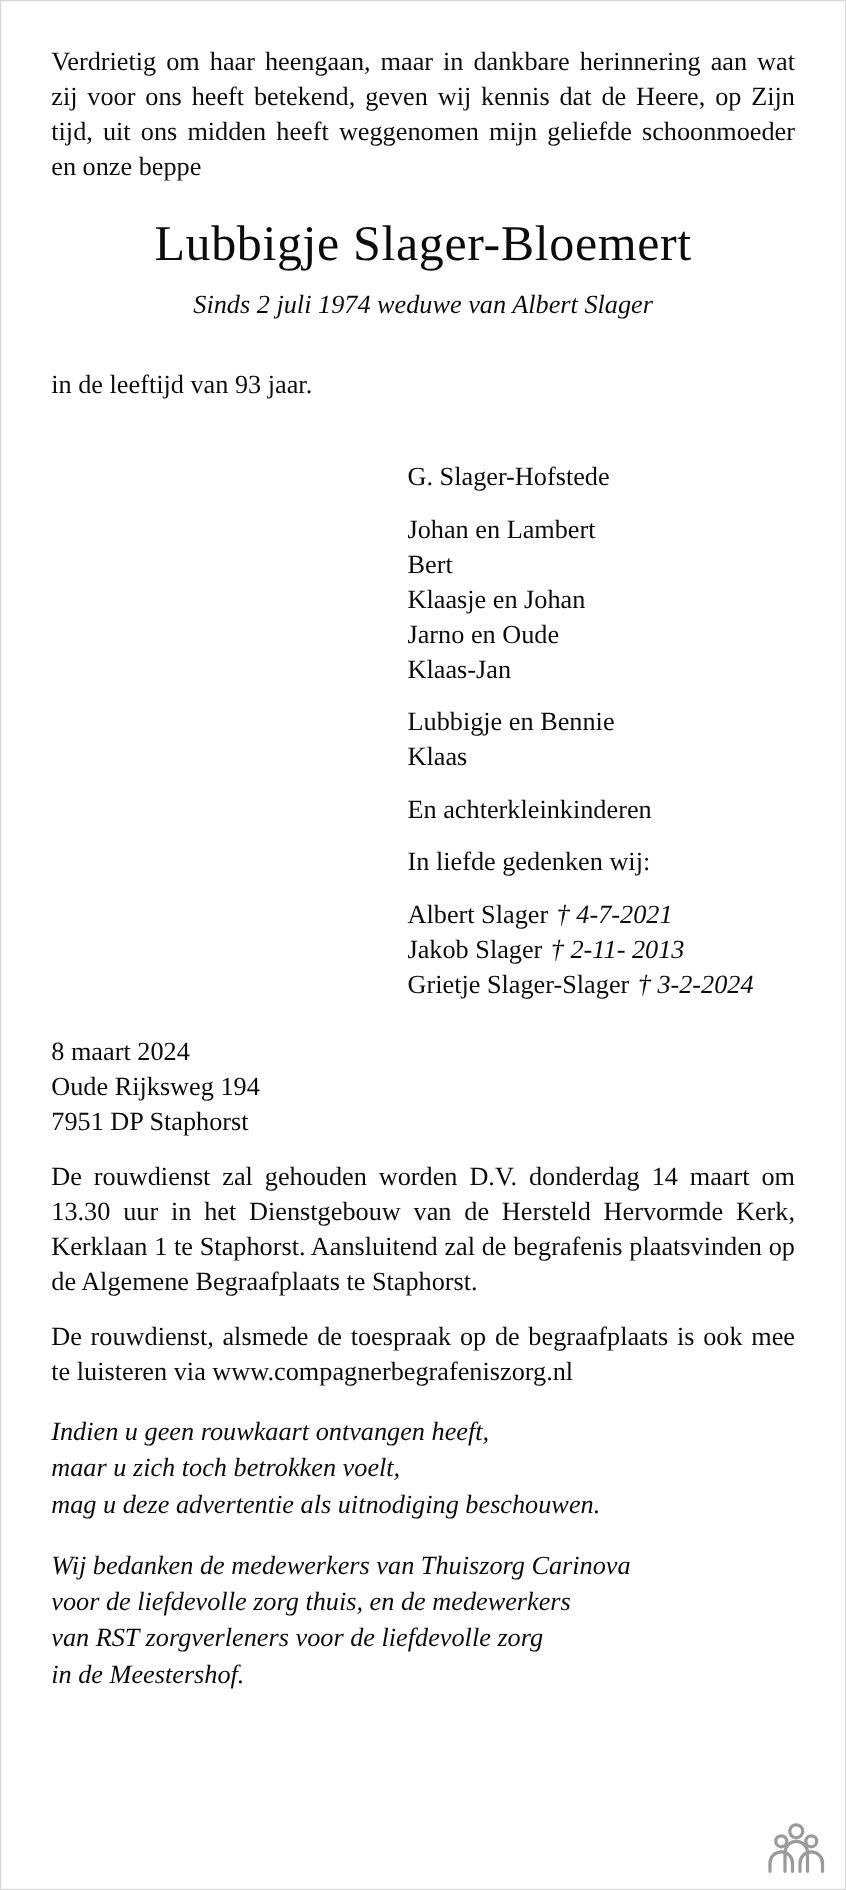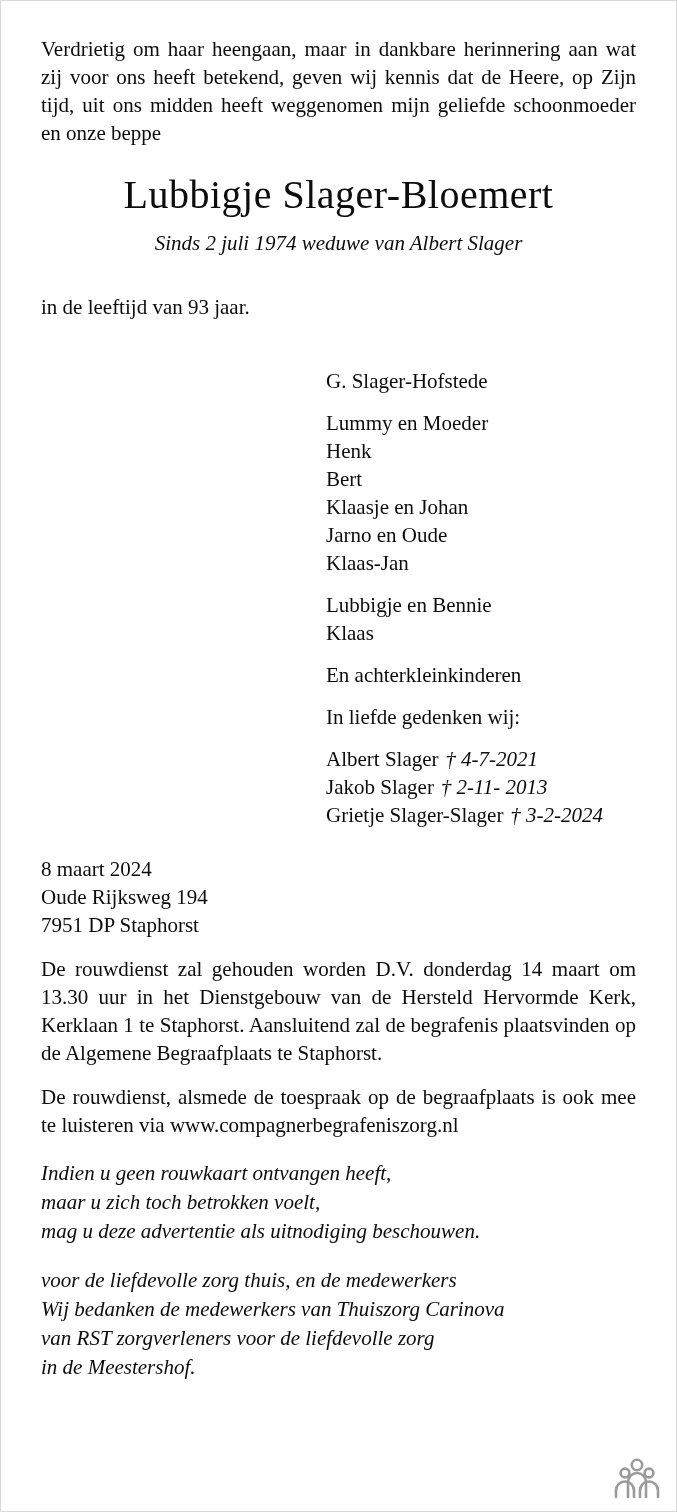--- a/index.html
+++ b/index.html
@@ -66,22 +66,21 @@
 
   <p class="age-line">in de leeftijd van 93 jaar.</p>
 
   <div class="relatives">
 
     <div class="rel-group">
       <div class="rel-line">G. Slager-Hofstede</div>
     </div>
 
     <div class="rel-group">
-      <div class="rel-line">Lummy en Moeder</div>
-      <div class="rel-line">Henk</div>
+      <div class="rel-line">Johan en Lambert</div>
       <div class="rel-line">Bert</div>
       <div class="rel-line">Klaasje en Johan</div>
       <div class="rel-line">Jarno en Oude</div>
       <div class="rel-line">Klaas-Jan</div>
     </div>
 
     <div class="rel-group">
       <div class="rel-line">Lubbigje en Bennie</div>
       <div class="rel-line">Klaas</div>
     </div>
@@ -113,22 +112,22 @@
 
   <p class="body-par justify"><span>De rouwdienst, alsmede de toespraak op de begraafplaats is ook mee te luisteren via </span><span>www.compagnerbegrafeniszorg.nl</span></p>
 
   <div class="centered-block">
     <div>Indien u geen rouwkaart ontvangen heeft,</div>
     <div>maar u zich toch betrokken voelt,</div>
     <div>mag u deze advertentie als uitnodiging beschouwen.</div>
   </div>
 
   <div class="centered-block">
+    <div>Wij bedanken de medewerkers van Thuiszorg Carinova</div>
     <div>voor de liefdevolle zorg thuis, en de medewerkers</div>
-    <div>Wij bedanken de medewerkers van Thuiszorg Carinova</div>
     <div>van RST zorgverleners voor de liefdevolle zorg</div>
     <div>in de Meestershof.</div>
   </div>
 
   <div class="logo-wrap">
     <svg width="50" height="44" viewBox="0 0 50 44" aria-hidden="true">
       <g fill="none" stroke-width="2.6" stroke-linecap="round" stroke="#9b9b9b">
         <circle cx="13" cy="18" r="4.4"></circle>
         <circle cx="25" cy="10" r="5.2"></circle>
         <circle cx="37" cy="18" r="4.4"></circle>

